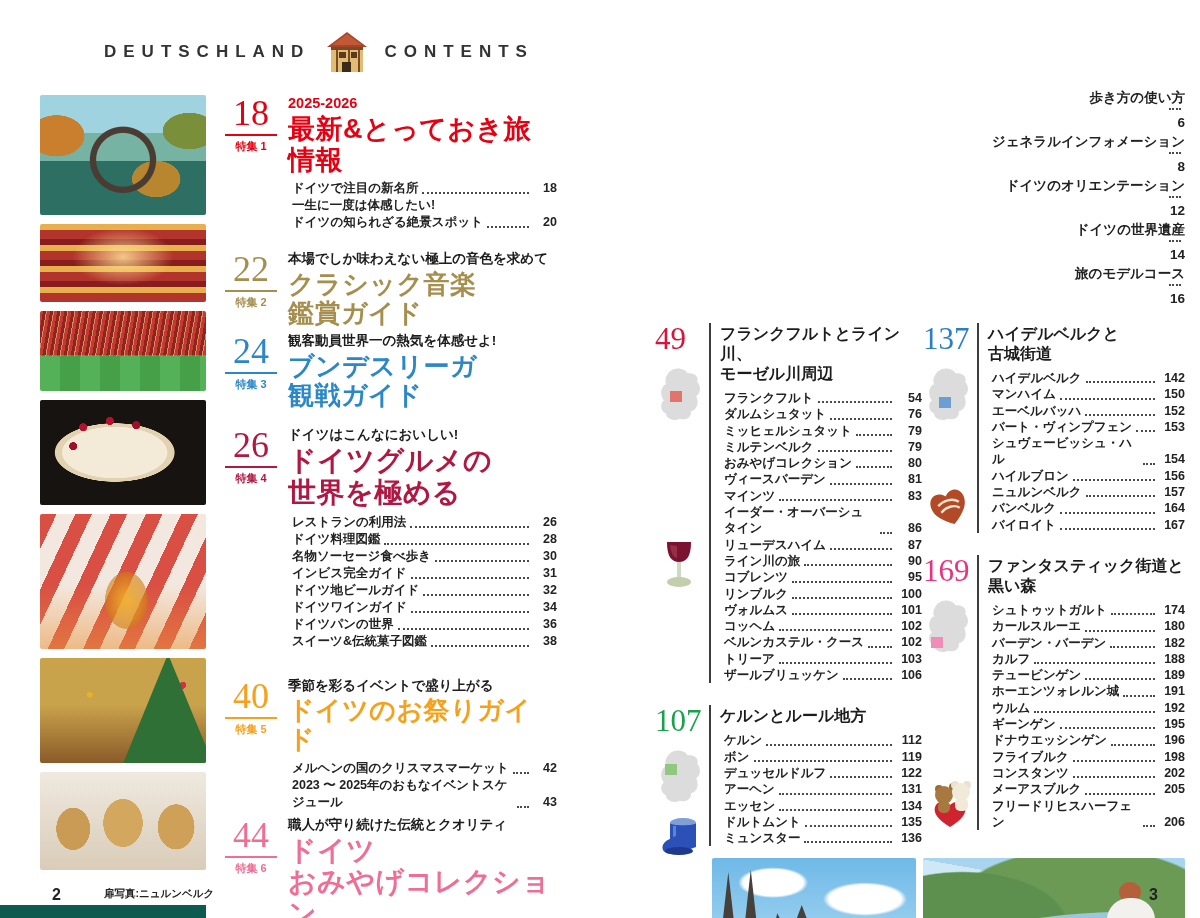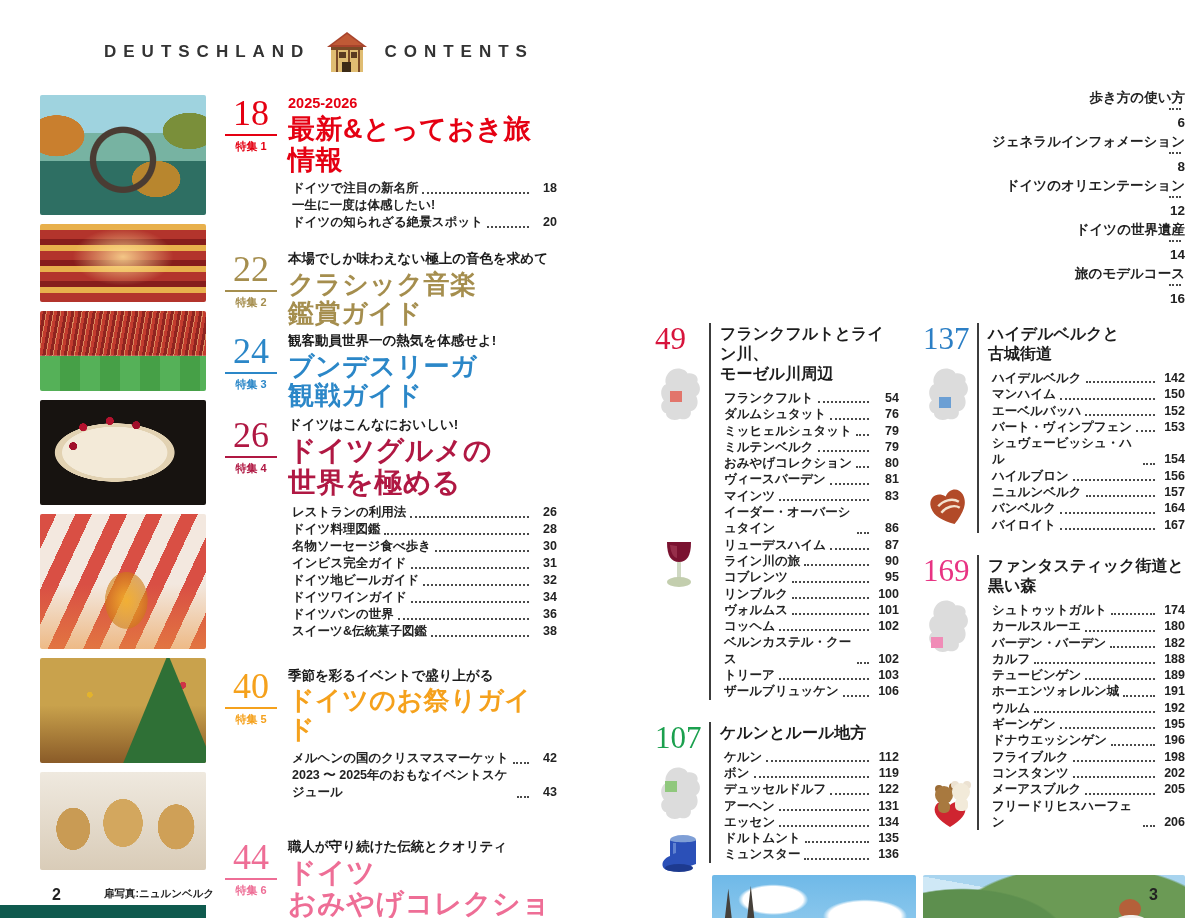--- a/index.html
+++ b/index.html
@@ -46,22 +46,22 @@
   #ph-market::after{content:"";position:absolute;right:-8px;top:-4px;width:92px;height:112px;
     background:#2f7036;clip-path:polygon(50% 0,100% 100%,0 100%);}
   #ph-teddy{height:98px;background:
     radial-gradient(24px 30px at 20% 58%, #c99b54 0 70%, rgba(0,0,0,0) 71%),
     radial-gradient(28px 34px at 50% 52%, #d3a75e 0 70%, rgba(0,0,0,0) 71%),
     radial-gradient(26px 32px at 82% 56%, #cfa057 0 70%, rgba(0,0,0,0) 71%),
     linear-gradient(180deg,#efe9df,#d9ccb8);}
   
   .toc-col{position:absolute;left:225px;top:95px;width:332px;}
   .feature{display:flex;gap:11px;}
-  .f1{margin-bottom:20px}.f2{}.f3{margin-bottom:2px}
-  .f4{margin-bottom:28px}.f5{margin-bottom:38px}
+  .f1{margin-bottom:20px}.f2{}.f3{margin-bottom:12px}
+  .f4{margin-bottom:28px}.f5{margin-bottom:6px}
   .fnum{width:52px;flex:none;}
   .fnum .num{font-family:"Liberation Serif","DejaVu Serif",serif;font-size:36px;line-height:1;
     color:var(--c);text-align:center;border-bottom:2px solid var(--c);padding-bottom:3px;}
   .fnum .tag{font-size:11px;font-weight:600;color:var(--c);text-align:center;margin-top:3px;}
   .fbody{flex:1;min-width:0;}
   .kicker{font-size:13.5px;font-weight:bold;color:#1c1c1c;line-height:1.2;}
   .kicker.accent{color:var(--c);font-weight:600;font-size:14.5px;}
   .ftitle{font-size:26px;font-weight:bold;color:var(--c);margin:2px 0 5px;line-height:1.13;
     white-space:pre-line;letter-spacing:.5px;}
   .f1 .ftitle{font-size:27px}.f4 .ftitle,.f6 .ftitle{font-size:28px}
@@ -76,21 +76,21 @@
   .info-row{display:flex;margin-left:57px;}
   .info-left{width:104px;flex:none;}
   .info-badge{background:#1d3bb0;color:#fff;font-size:15px;font-weight:bold;text-align:center;
     letter-spacing:3px;padding:4px 0;}
   .flag{height:62px;margin-top:3px;background:
     radial-gradient(60px 20px at 30% 38%, rgba(255,255,255,.18), rgba(0,0,0,0) 70%),
     linear-gradient(187deg,#1e1d1b 0 34%, #cf2027 34% 67%, #efb70f 67%);}
   .info-list{flex:1;padding-left:14px;padding-top:2px;}
   .info-list .trow{line-height:19.5px;font-size:13.5px;font-weight:bold;flex-direction:column;}
   .info-list .tpg{width:26px;font-weight:bold;}
-  .regions{display:flex;gap:24px;margin-top:15px;}
+  .regions{display:flex;gap:1px;margin-top:15px;}
   .rcol{flex:1;min-width:0;}
   .rcol2{flex:0 0 262px;}
   .region{display:flex;position:relative;}
   .rgap{margin-top:22px;}
   .rleft{width:54px;flex:none;position:relative;}
   .rnum{font-family:"Liberation Serif","DejaVu Serif",serif;font-size:31px;line-height:1;color:var(--c);}
   .rmap{position:absolute;left:2px;top:44px;width:46px;height:56px;}
   .rmap svg{display:block;}
   .rmap .sq{position:absolute;width:12px;height:11px;background:var(--c,#ccc);}
   .robj{position:absolute;left:4px;}

